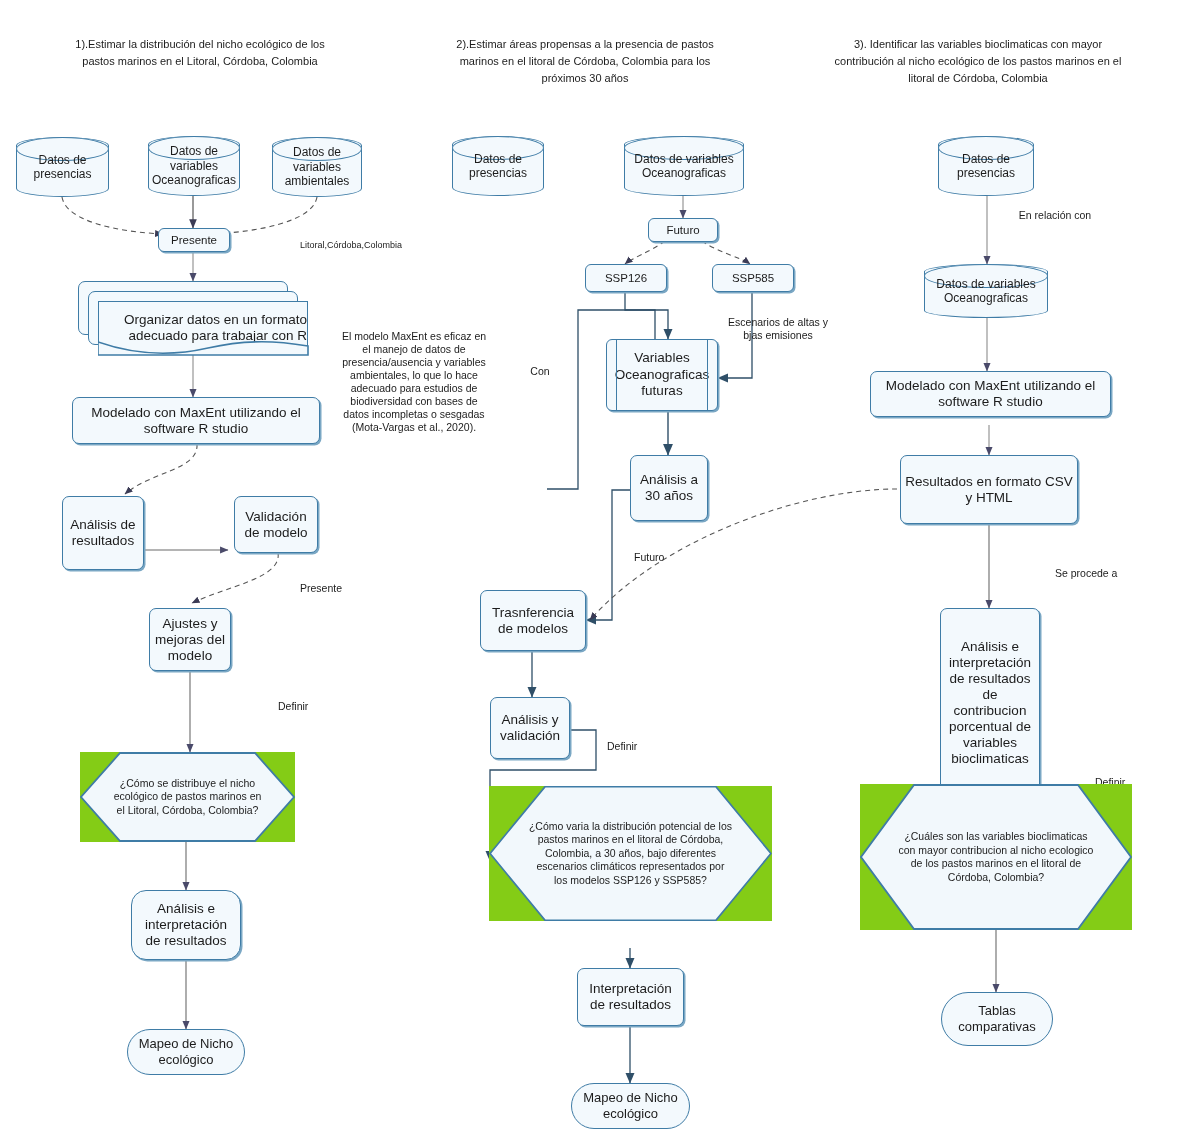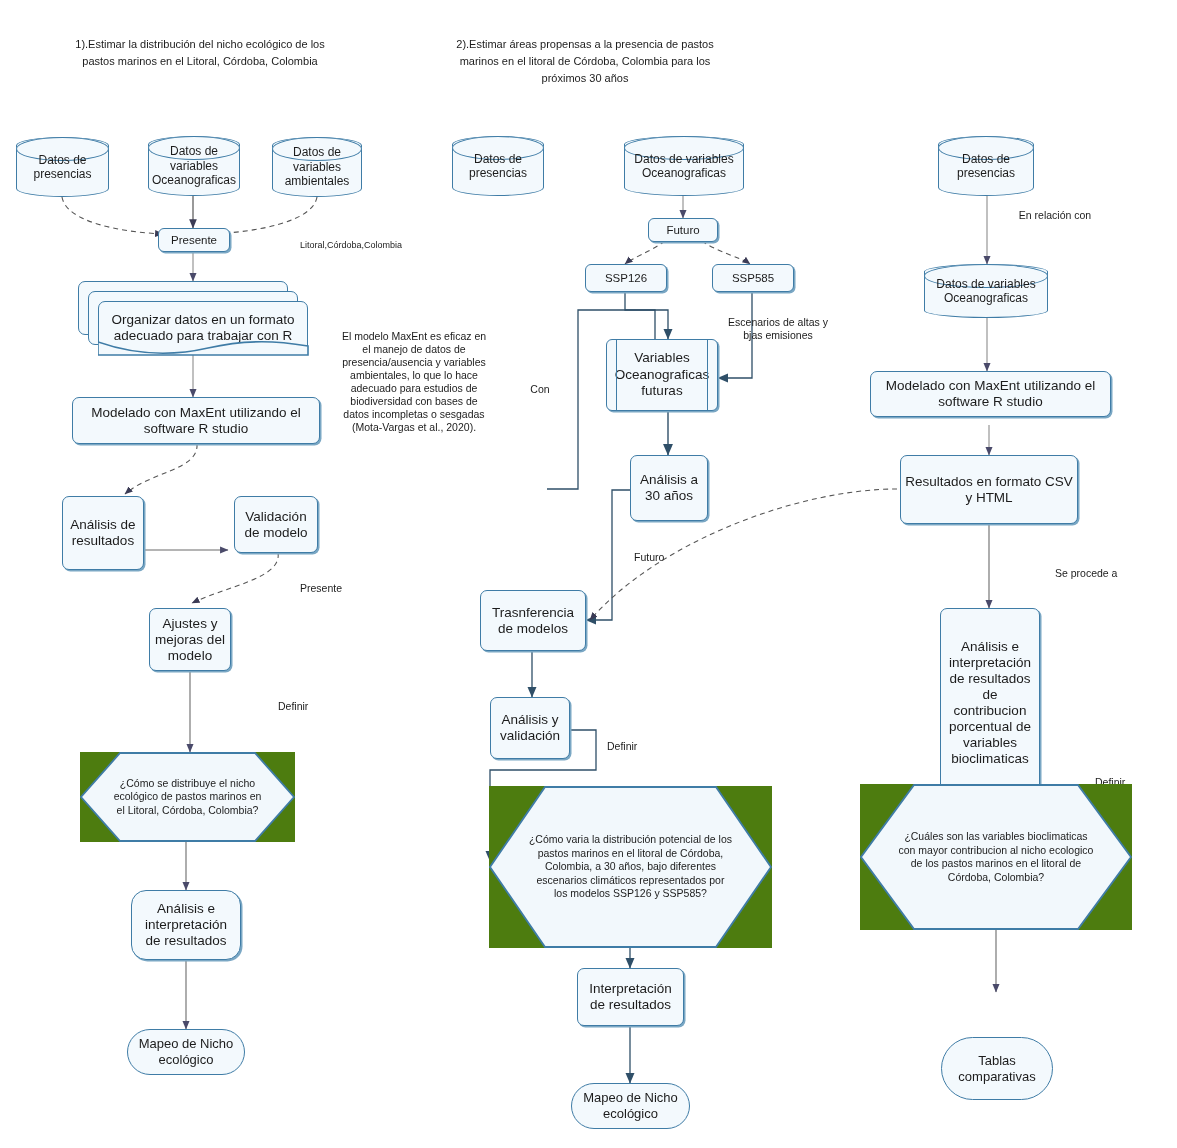--- a/index.html
+++ b/index.html
@@ -35,43 +35,43 @@
   .cyl::before{
     content:"";position:absolute;left:-1.4px;right:-1.4px;top:-1.4px;height:24px;
     border:1.4px solid #3f7ca6;border-radius:50%;background:#f3f9fd;
     box-sizing:border-box;
   }
   .cyl .lbl{position:relative;z-index:2;padding:0 5px;}
 
   
   .hex{
     position:absolute;box-sizing:border-box;
-    background:#4d7c0f;
+    background:#84cc16;
     display:flex;align-items:center;justify-content:center;text-align:center;
     font-size:10.5px;line-height:13.5px;color:#1c1c1c;
   }
   .hexsvg{position:absolute;left:0;top:0;width:100%;height:100%;}
   .hex .lbl{position:relative;z-index:2;padding:0 14%;}
 
   
   .term{
     background:#f3f9fd;border:1.5px solid #3f7ca6;border-radius:999px;
     font-size:13px;line-height:16px;
   }
 
   
   .stack{position:absolute;}
   .stack .sheet{
     position:absolute;background:#f3f9fd;border:1.5px solid #3f7ca6;border-radius:7px;
     box-sizing:border-box;
   }
   .stack .front{
     position:absolute;left:20px;top:20px;right:0;bottom:0;background:#f3f9fd;
-    border:1.6px solid #3f7ca6;border-radius:7px;box-sizing:border-box;
-    display:flex;align-items:center;justify-content:center;text-align:center;
+    border:1.6px solid #3f7ca6;border-radius:0;box-sizing:border-box;
+    display:flex;align-items:center;justify-content:center;text-align:right;
     font-size:13.5px;line-height:16.5px;color:#1c1c1c;
   }
   .wavesvg{position:absolute;left:20px;bottom:-1px;}
 
   
   .predef{
     background:#f3f9fd;border:1.6px solid #3f7ca6;border-radius:6px;
     box-shadow:1.5px 1.5px 0 0 #7aa7c4;
     font-size:13.5px;line-height:16.5px;position:absolute;box-sizing:border-box;
     display:flex;align-items:center;justify-content:center;text-align:center;
@@ -142,20 +142,21 @@
     <path d="M987,196 L987,264" fill="none" stroke="#8c8c8c" stroke-width="1.1" marker-end="url(#ah)"></path>
     <path d="M987,318 L987,371" fill="none" stroke="#8c8c8c" stroke-width="1.1" marker-end="url(#ah)"></path>
     <path d="M989,425 L989,455" fill="none" stroke="#8c8c8c" stroke-width="1.1" marker-end="url(#ah)"></path>
     <path d="M989,524 L989,608" fill="none" stroke="#6b6b6b" stroke-width="1.1" marker-end="url(#ah)"></path>
     <path d="M989,754 L989,784" fill="none" stroke="#8c8c8c" stroke-width="1.1" marker-end="url(#ah)"></path>
     <path d="M996,930 L996,992" fill="none" stroke="#6b6b6b" stroke-width="1.1" marker-end="url(#ah)"></path>
   </svg>
 
   <div class="col-title" style="left:65px;top:36px;width:270px;">1).Estimar la distribución del nicho ecológico de los pastos marinos en el Litoral, Córdoba, Colombia</div>
   <div class="col-title" style="left:440px;top:36px;width:290px;">2).Estimar áreas propensas a la presencia de pastos marinos en el litoral de Córdoba, Colombia para los próximos 30 años</div>
+  <div class="col-title" style="left:828px;top:36px;width:300px;">3). Identificar las variables bioclimaticas con mayor contribución al nicho ecológico de los pastos marinos en el litoral de Córdoba, Colombia</div>
 
   <div class="cyl" style="left:16px;top:137px;width:93px;height:60px;">
     <span class="lbl">Datos de presencias</span>
   </div>
 
   <div class="cyl" style="left:148px;top:136px;width:92px;height:60px;">
     <span class="lbl">Datos de variables Oceanograficas</span>
   </div>
 
   <div class="cyl" style="left:272px;top:137px;width:90px;height:60px;">
@@ -231,21 +232,21 @@
   <div class="node proc small" style="left:585px;top:264px;width:82px;height:28px;">
     <span class="lbl">SSP126</span>
   </div>
 
   <div class="node proc small" style="left:712px;top:264px;width:82px;height:28px;">
     <span class="lbl">SSP585</span>
   </div>
 
   <div class="edge-label" style="left:728px;top:316px;width:100px;">Escenarios de altas y bjas emisiones</div>
 
-  <div class="edge-label" style="left:520px;top:383px;width:40px;">Con</div>
+  <div class="edge-label" style="left:520px;top:365px;width:40px;">Con</div>
 
   <div class="predef" style="left:606px;top:339px;width:112px;height:72px;">
     <span class="bar bl"></span>
     <span class="bar br"></span>
     <span class="lbl">Variables Oceanograficas futuras</span>
   </div>
 
 
   <div class="node proc" style="left:630px;top:455px;width:78px;height:66px;">
     <span class="lbl">Análisis a 30 años</span>
@@ -256,21 +257,21 @@
   <div class="node proc" style="left:480px;top:590px;width:106px;height:61px;">
     <span class="lbl">Trasnferencia de modelos</span>
   </div>
 
   <div class="node proc" style="left:490px;top:697px;width:80px;height:62px;">
     <span class="lbl">Análisis y validación</span>
   </div>
 
   <div class="edge-label" style="left:607px;top:740px;width:60px;text-align:left;">Definir</div>
 
-  <div class="hex" style="left:489px;top:786px;width:283px;height:162px;">
+  <div class="hex" style="left:489px;top:786px;width:283px;height:135px;">
     <svg class="hexsvg" viewBox="0 0 283 162" preserveAspectRatio="none">
       <polygon points="56,1 227,1 282,81 227,161 56,161 1,81" fill="#f2f8fc" stroke="#3f7ca6" stroke-width="1.8"></polygon>
     </svg>
     <span class="lbl">¿Cómo varia la distribución potencial de los pastos marinos en el litoral de Córdoba, Colombia, a 30 años, bajo diferentes escenarios climáticos representados por los modelos SSP126 y SSP585?</span>
   </div>
 
   <div class="node proc" style="left:577px;top:968px;width:107px;height:58px;">
     <span class="lbl">Interpretación de resultados</span>
   </div>
 
@@ -304,17 +305,17 @@
 
   <div class="edge-label" style="left:1095px;top:776px;width:60px;text-align:left;">Definir</div>
 
   <div class="hex" style="left:860px;top:784px;width:272px;height:146px;">
     <svg class="hexsvg" viewBox="0 0 272 146" preserveAspectRatio="none">
       <polygon points="54,1 218,1 271,73 218,145 54,145 1,73" fill="#f2f8fc" stroke="#3f7ca6" stroke-width="1.8"></polygon>
     </svg>
     <span class="lbl">¿Cuáles son las variables bioclimaticas con mayor contribucion al nicho ecologico de los pastos marinos en el litoral de Córdoba, Colombia?</span>
   </div>
 
-  <div class="node term" style="left:941px;top:992px;width:112px;height:63px;margin-top:45px;">
+  <div class="node term" style="left:941px;top:992px;width:112px;height:54px;">
     <span class="lbl">Tablas comparativas</span>
   </div>
 
 </div>
 
 </body></html>

